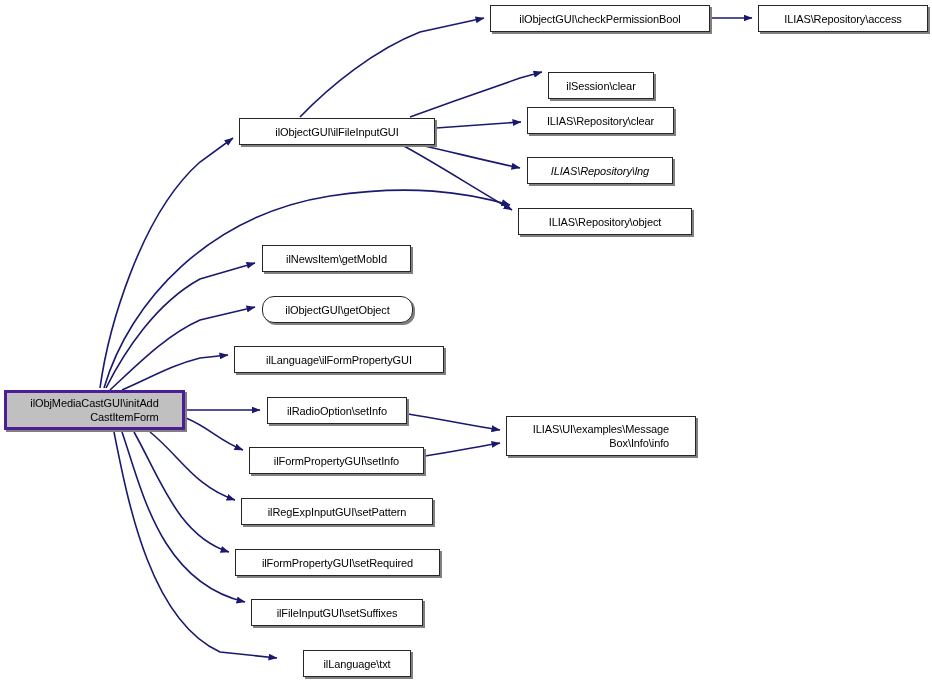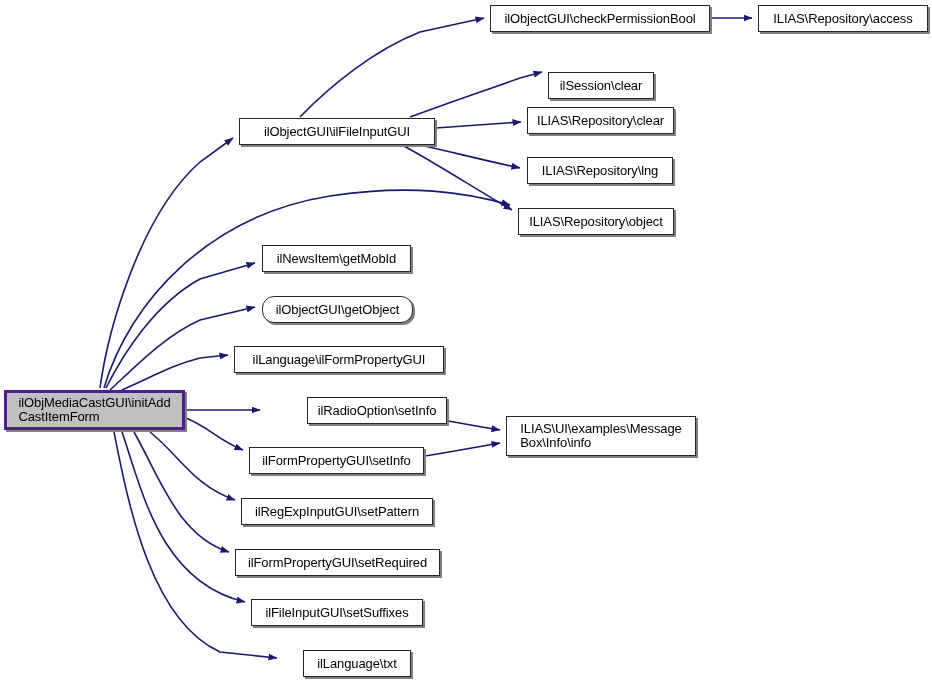--- a/index.html
+++ b/index.html
@@ -23,23 +23,23 @@
     width: 932px;
     height: 683px;
     pointer-events: none;
   }
   .node {
     position: absolute;
     box-sizing: border-box;
     border: 1px solid #262626;
     background: #ffffff;
     color: #000000;
-    font-size: 13px;
+    font-size: 11px;
     line-height: 14px;
-    text-align: left;
+    text-align: right;
     display: flex;
     align-items: center;
     justify-content: center;
     white-space: pre-line;
     box-shadow: 2px 2px 0 0 #808080;
     letter-spacing: -0.1px;
     z-index: 2;
   }
   .node.root {
     background: #c0c0c0;
@@ -81,26 +81,26 @@
   </svg>
 
   <div id="nodes-group">
       <div class="node root" style="left: 4px; top: 390px; width: 181px; height: 40px;">ilObjMediaCastGUI\initAdd
 CastItemForm</div>
       <div class="node" style="left: 239px; top: 118px; width: 196px; height: 27px;">ilObjectGUI\ilFileInputGUI</div>
       <div class="node" style="left: 490px; top: 5px; width: 220px; height: 27px;">ilObjectGUI\checkPermissionBool</div>
       <div class="node" style="left: 758px; top: 5px; width: 170px; height: 27px;">ILIAS\Repository\access</div>
       <div class="node" style="left: 548px; top: 72px; width: 106px; height: 27px;">ilSession\clear</div>
       <div class="node" style="left: 527px; top: 107px; width: 147px; height: 27px;">ILIAS\Repository\clear</div>
-      <div class="node" style="left: 527px; top: 157px; width: 146px; height: 27px;">ILIAS\Repository\lng</div>
-      <div class="node" style="left: 518px; top: 208px; width: 156px; height: 27px;">ILIAS\Repository\object</div>
+      <div class="node" style="left: 527px; top: 157px; width: 146px; height: 27px; font-style: italic;">ILIAS\Repository\lng</div>
+      <div class="node" style="left: 518px; top: 208px; width: 174px; height: 27px;">ILIAS\Repository\object</div>
       <div class="node" style="left: 262px; top: 245px; width: 149px; height: 27px;">ilNewsItem\getMobId</div>
       <div class="node" style="left: 262px; top: 296px; width: 151px; height: 27px; border-radius: 12px;">ilObjectGUI\getObject</div>
       <div class="node" style="left: 234px; top: 346px; width: 210px; height: 27px;">ilLanguage\ilFormPropertyGUI</div>
-      <div class="node" style="left: 267px; top: 397px; width: 140px; height: 27px; margin-left: 40px;">ilRadioOption\setInfo</div>
+      <div class="node" style="left: 267px; top: 397px; width: 140px; height: 27px;">ilRadioOption\setInfo</div>
       <div class="node" style="left: 506px; top: 416px; width: 190px; height: 40px;">ILIAS\UI\examples\Message
 Box\Info\info</div>
       <div class="node" style="left: 249px; top: 447px; width: 175px; height: 27px;">ilFormPropertyGUI\setInfo</div>
       <div class="node" style="left: 241px; top: 498px; width: 192px; height: 27px;">ilRegExpInputGUI\setPattern</div>
       <div class="node" style="left: 235px; top: 549px; width: 205px; height: 27px;">ilFormPropertyGUI\setRequired</div>
       <div class="node" style="left: 251px; top: 599px; width: 172px; height: 27px;">ilFileInputGUI\setSuffixes</div>
       <div class="node" style="left: 283px; top: 650px; width: 108px; height: 27px; margin-left: 20px;">ilLanguage\txt</div>
     </div>
 
 </div>

